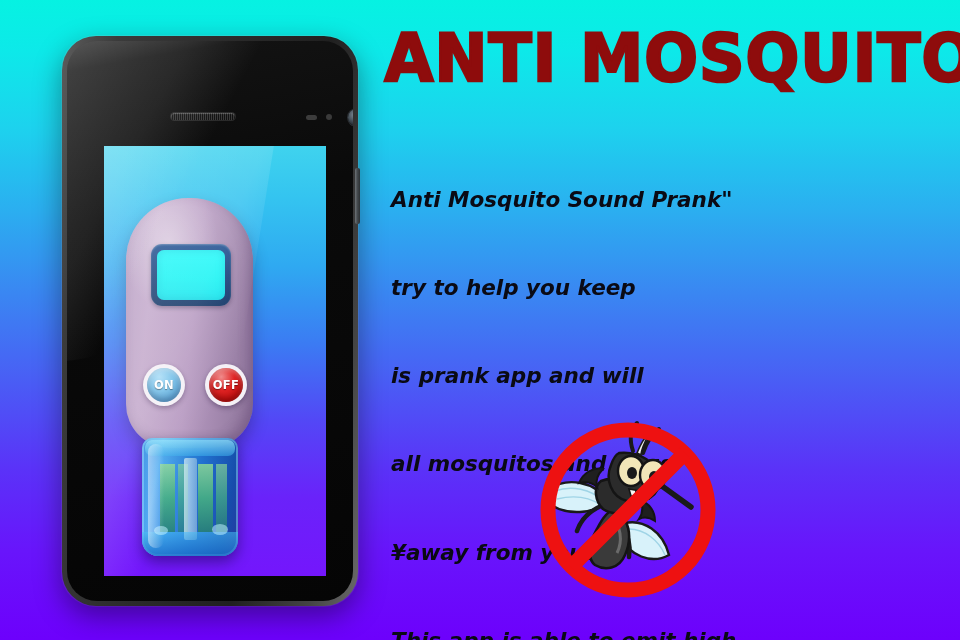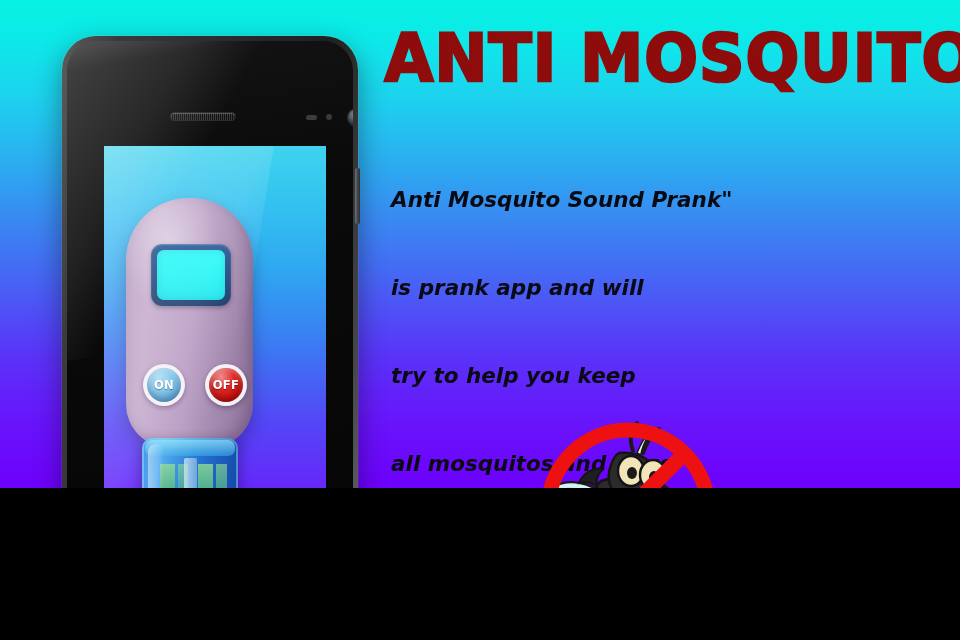--- a/index.html
+++ b/index.html
@@ -3,21 +3,21 @@
 <meta charset="utf-8">
 <style>
   html, body {
     margin: 0;
     padding: 0;
     background: #000;
   }
   #stage {
     position: relative;
     width: 960px;
-    height: 488px;
+    height: 640px;
     overflow: hidden;
     font-family: "Liberation Sans", sans-serif;
     background: linear-gradient(180deg,
         #06F2E2 0%,
         #0DE9E9 8%,
         #1DD2EE 20%,
         #2BAEF0 33%,
         #3A86F2 46%,
         #4A5CF5 60%,
         #5A33F8 73%,
@@ -275,22 +275,22 @@
 </style>
 </head>
 <body>
 
 <div id="stage">
 
   <div id="title">ANTI MOSQUITO</div>
 
   <div id="body-copy">
     <span class="line">Anti Mosquito Sound Prank"</span>
+    <span class="line">try to help you keep</span>
     <span class="line">is prank app and will</span>
-    <span class="line">try to help you keep</span>
     <span class="line">all mosquitos and bugs</span>
     <span class="line">¥away from you!</span>
     <span class="line">This app is able to emit high</span>
     
     
     
   </div>
 
   <div id="phone">
     <div id="phone-glass">

